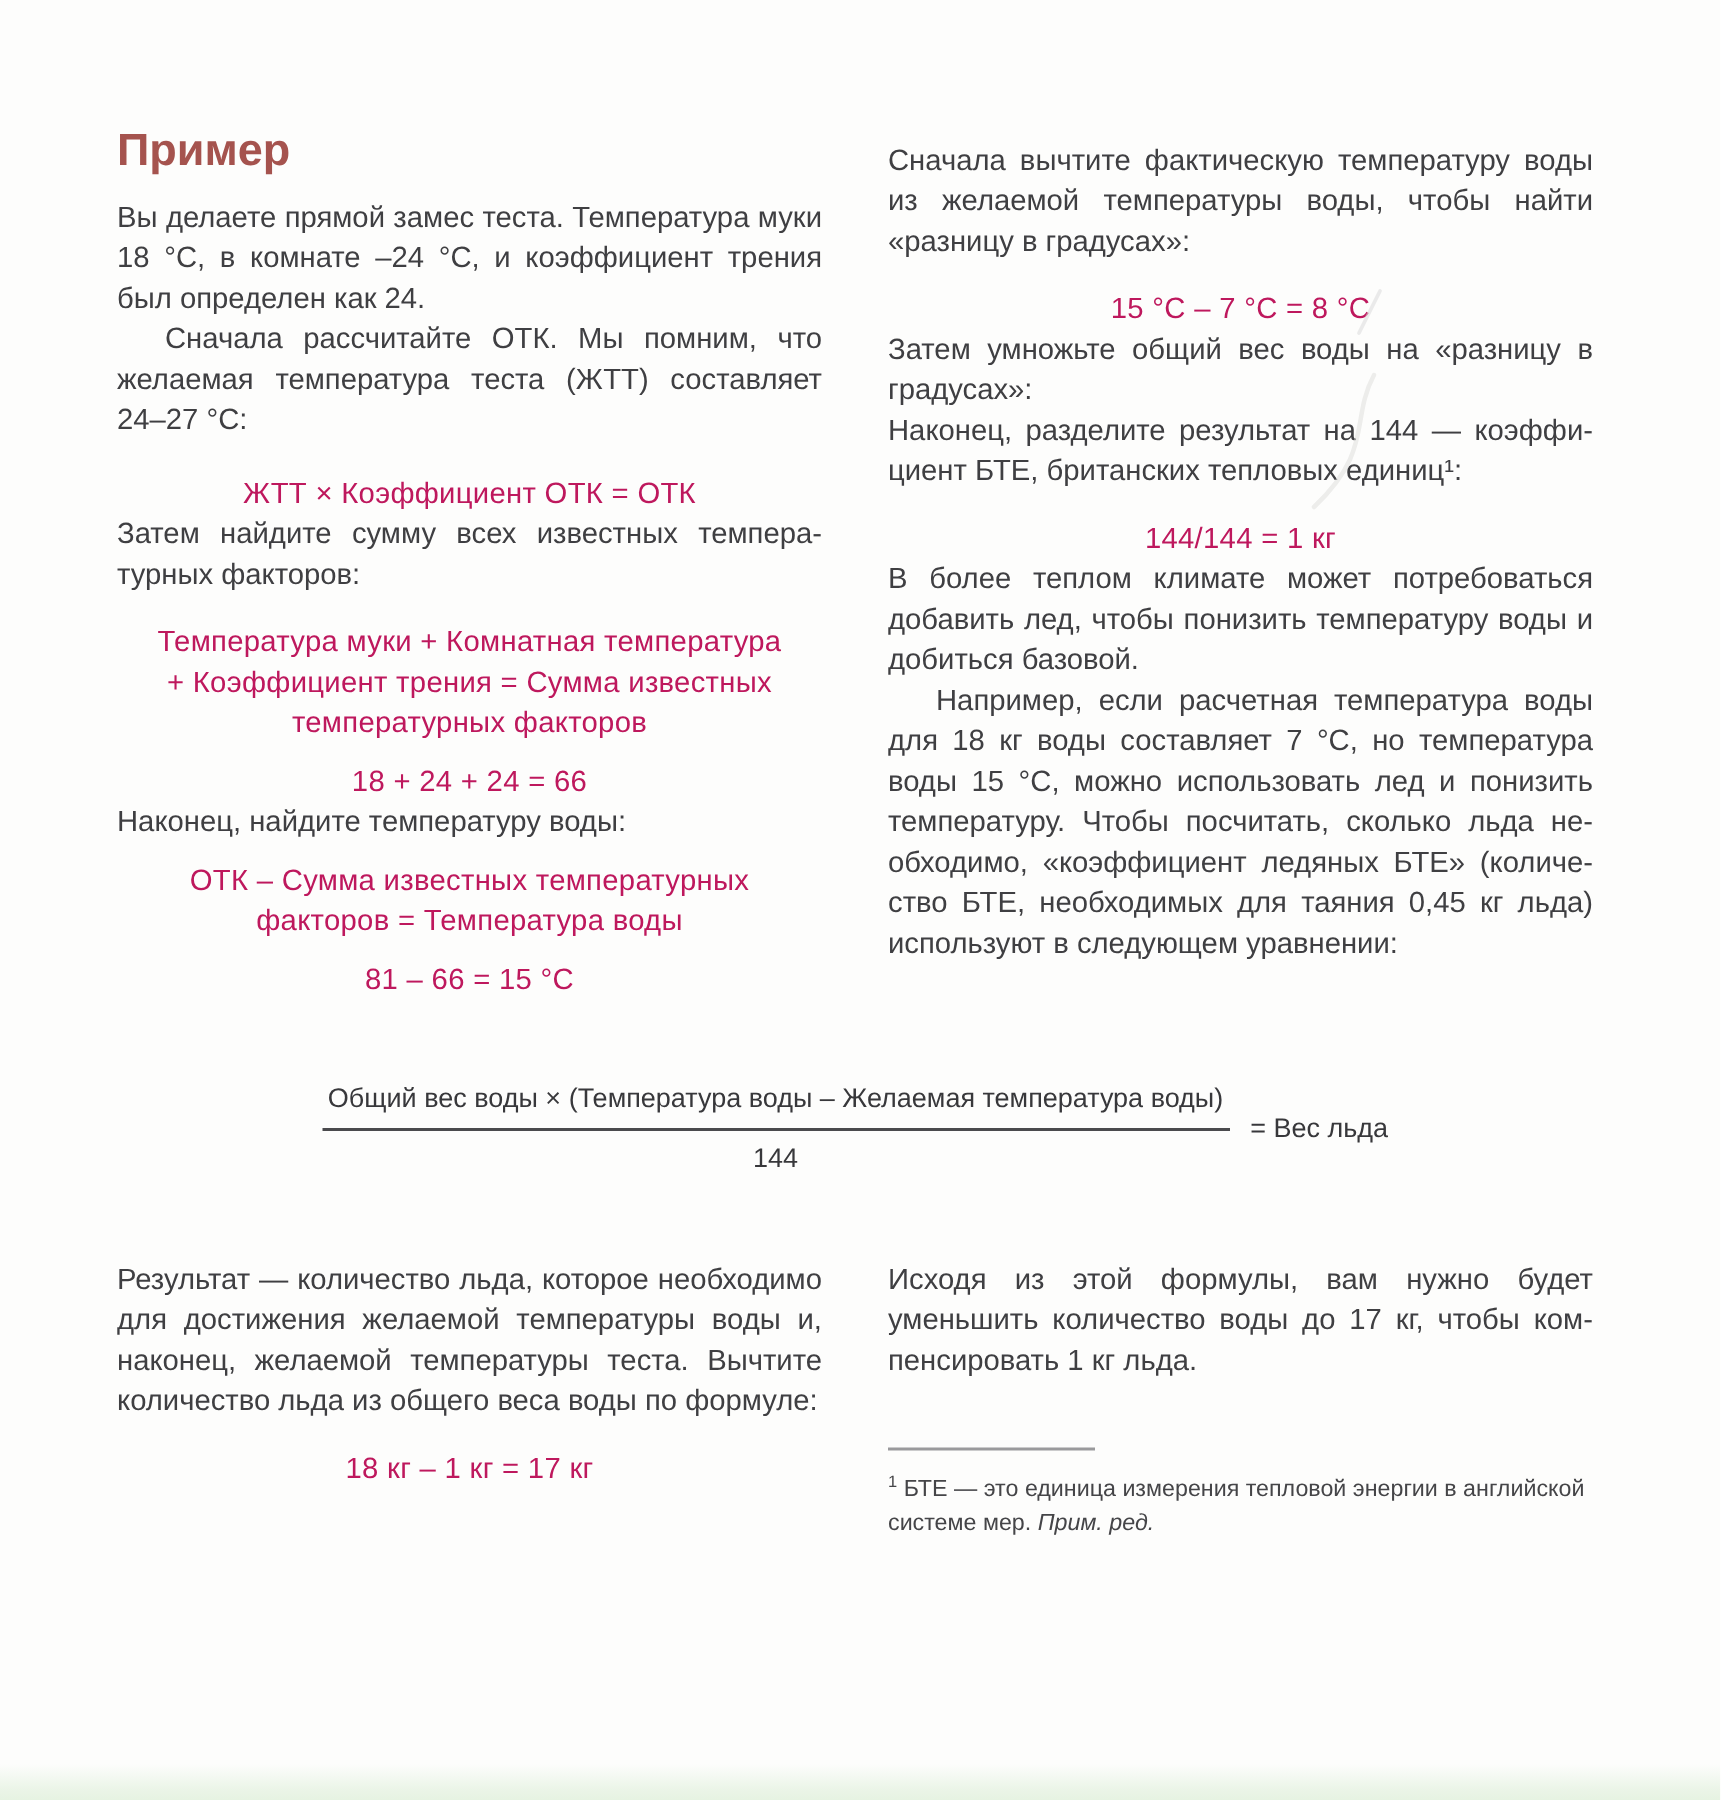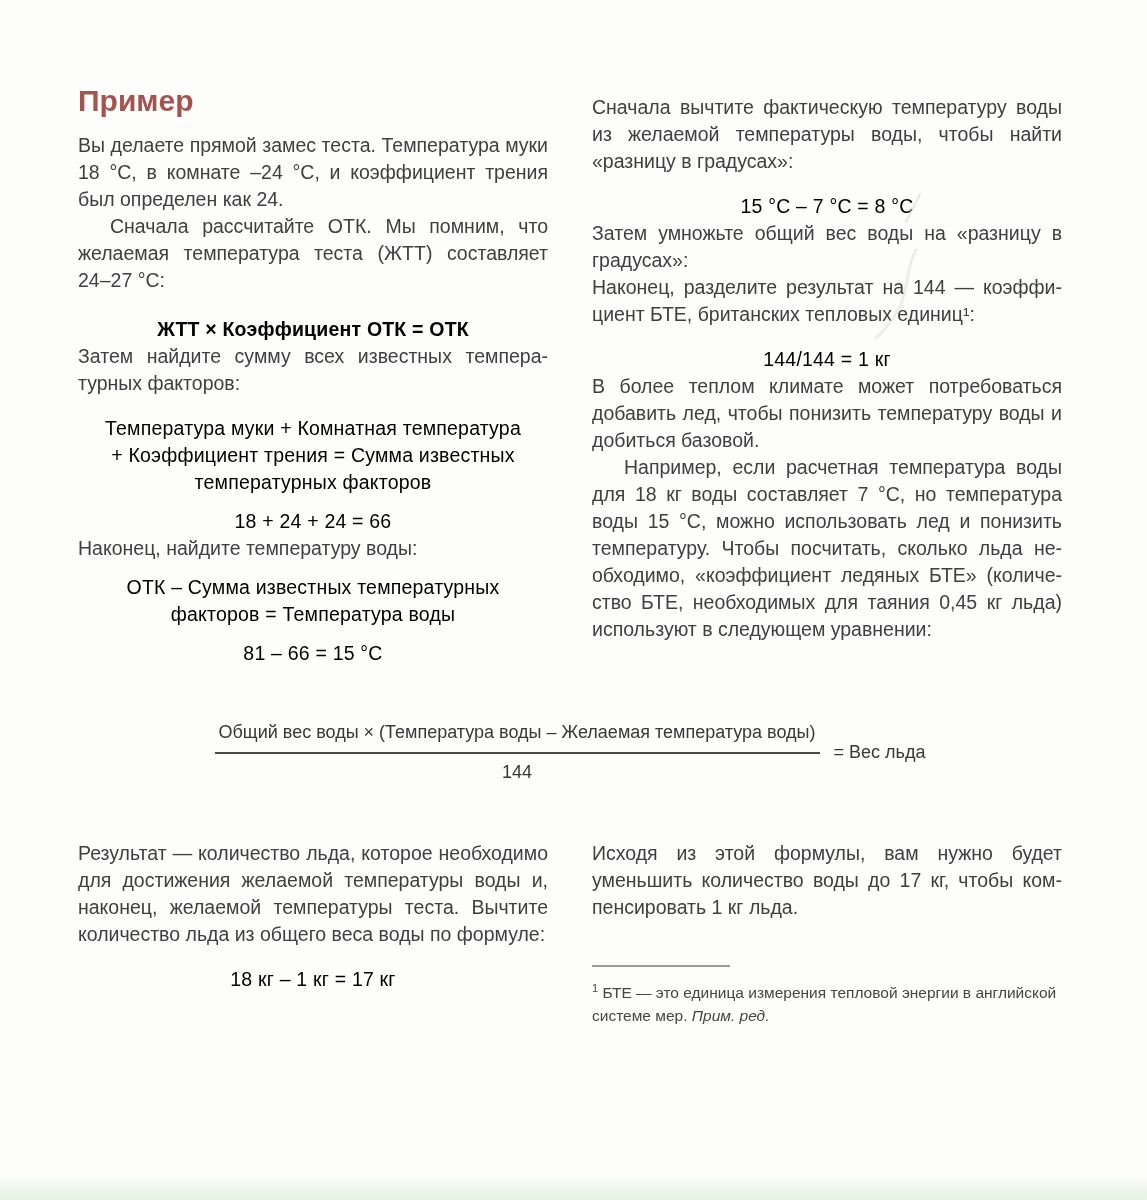--- a/index.html
+++ b/index.html
@@ -30,25 +30,25 @@
     font-size: 19.5px;
     line-height: 27px;
     text-align: justify;
     hyphens: manual;
   }
   p.indent { text-indent: 32px; }
   .formula {
     font-size: 19.5px;
     line-height: 27px;
     text-align: center;
-    color: #000000;
+    color: #be185d;
     letter-spacing: 0.2px;
   }
   .formula .fline { display: block; }
-  .f-top    { margin-top: 22px; font-weight: bold; }
+  .f-top    { margin-top: 22px; }
   .f-mid    { margin-top: 18px; }
   .f-small  { margin-top: 12px; }
   .gap-lg   { margin-top: 34px; }
   .gap-md   { margin-top: 20px; }
   .gap-sm   { margin-top: 16px; }
 
   
   .big-formula {
     margin-top: 52px;
     display: flex;

